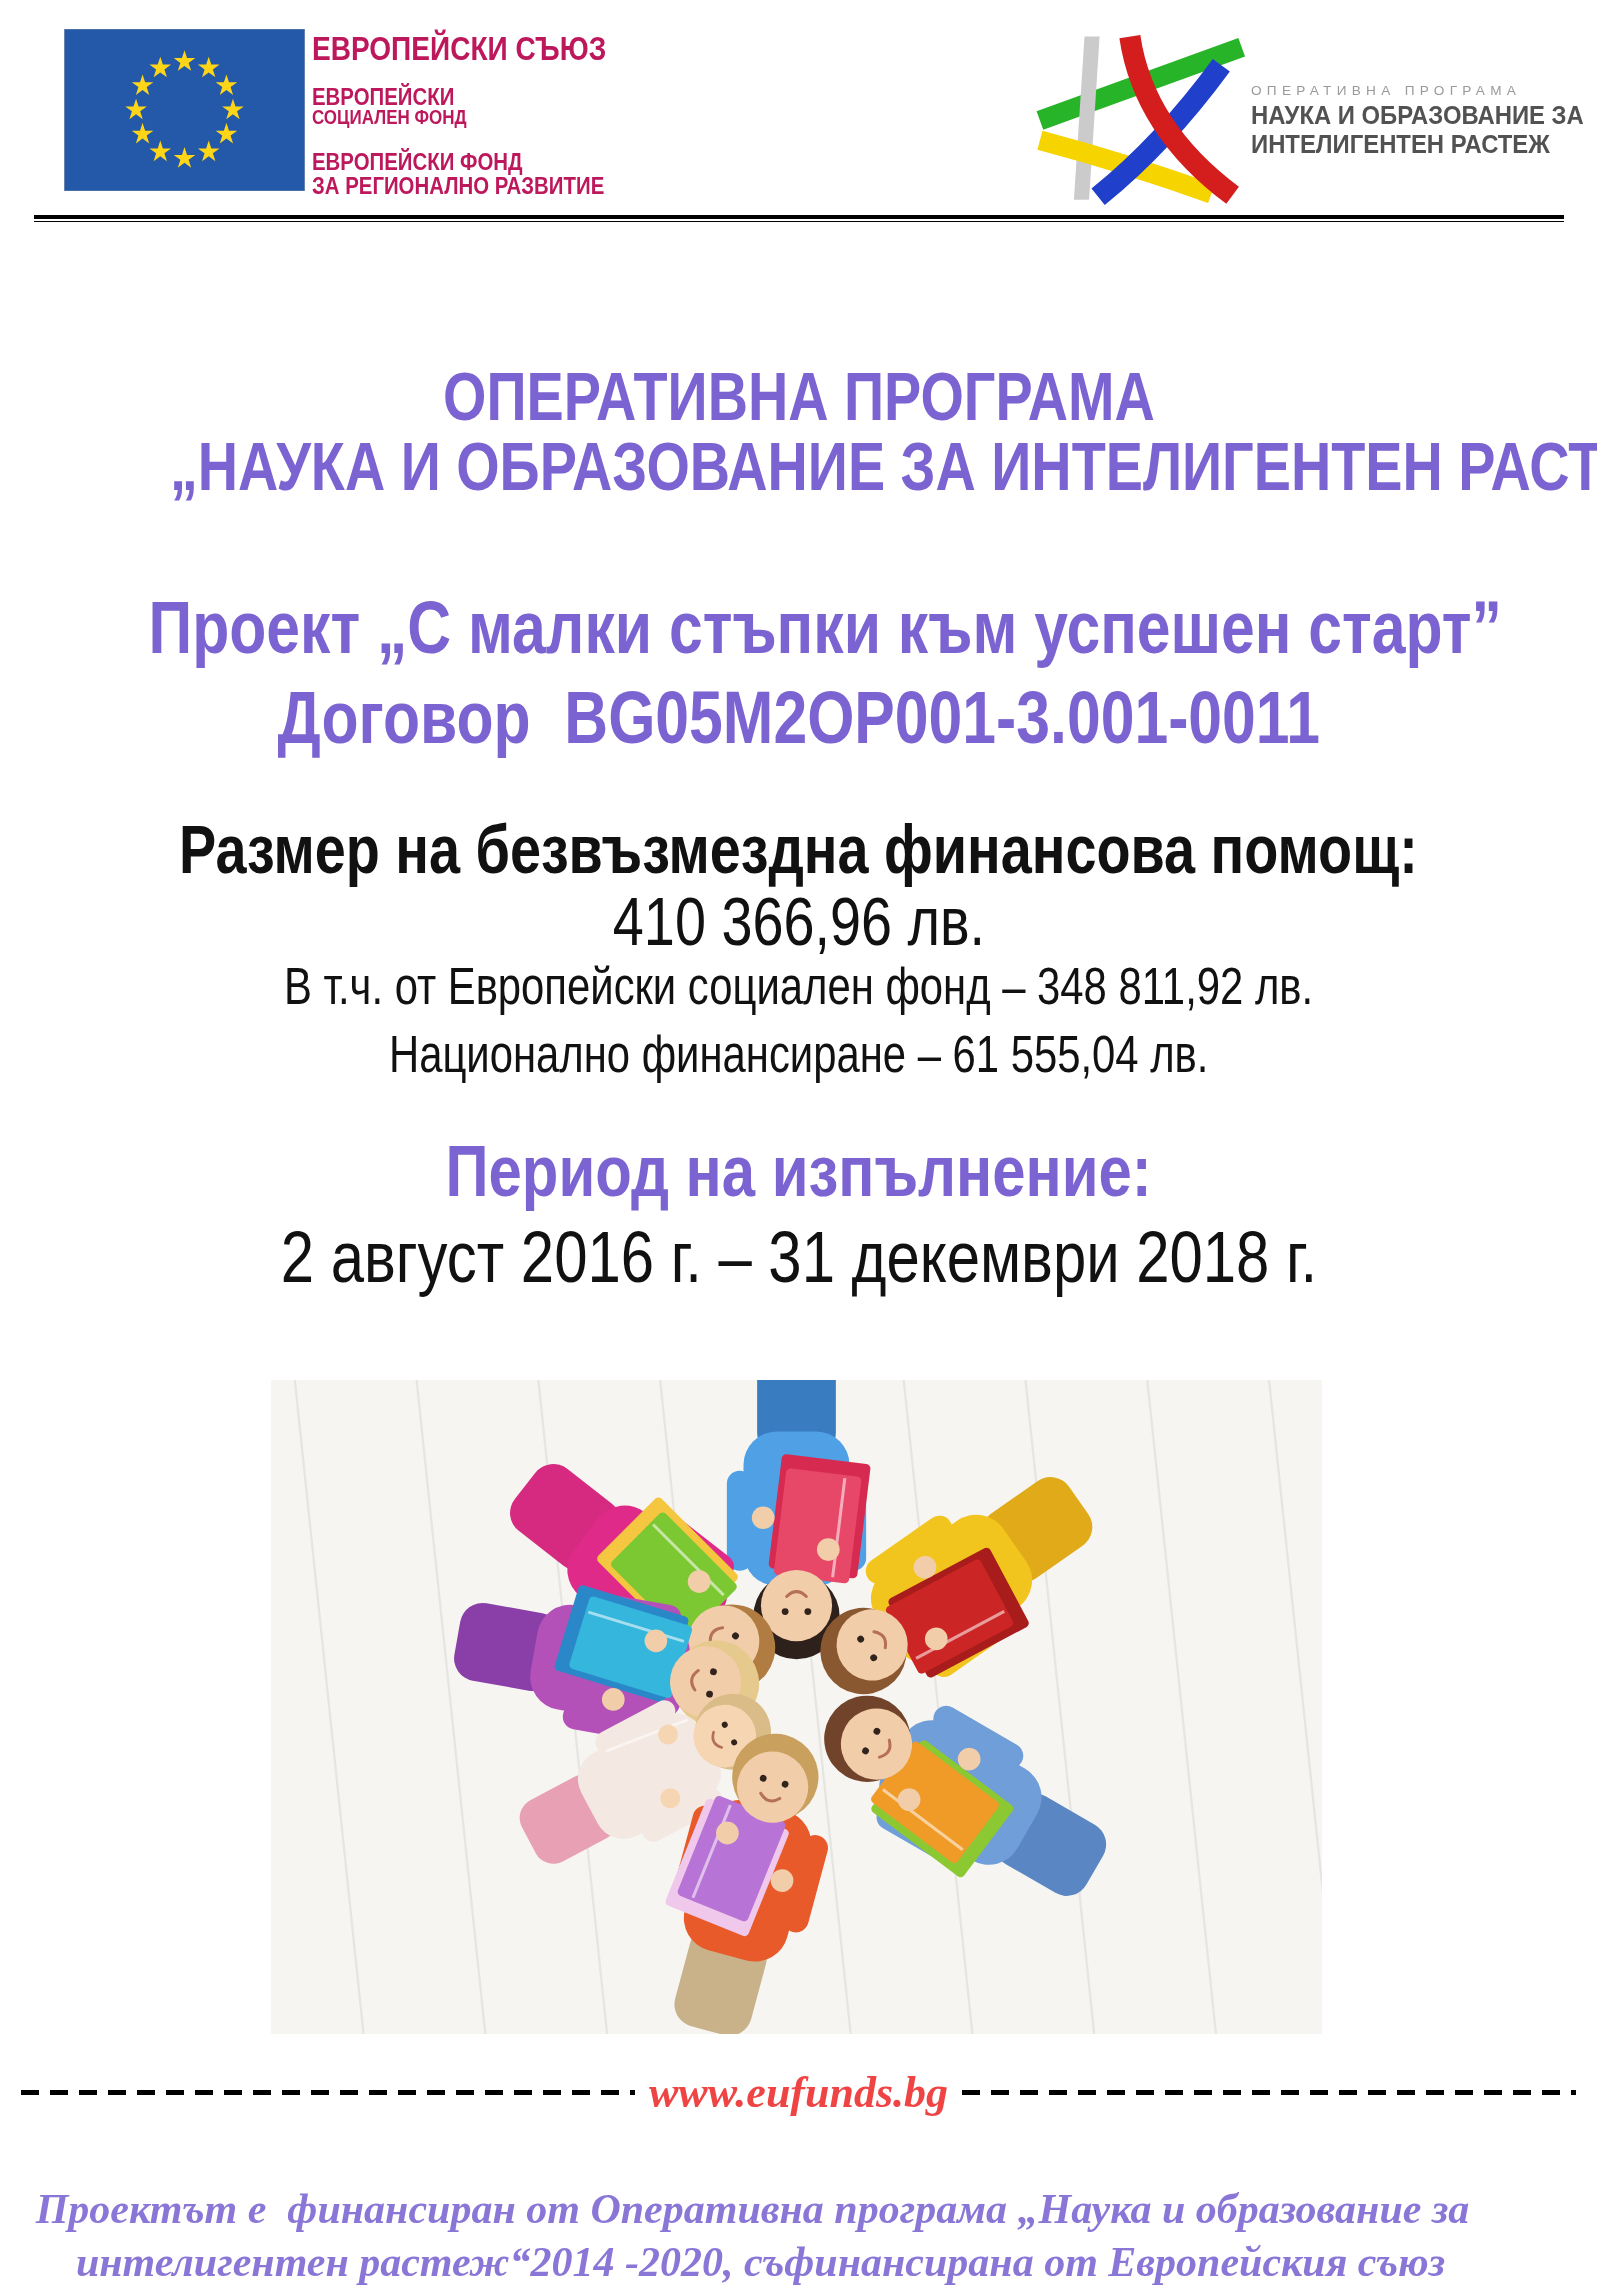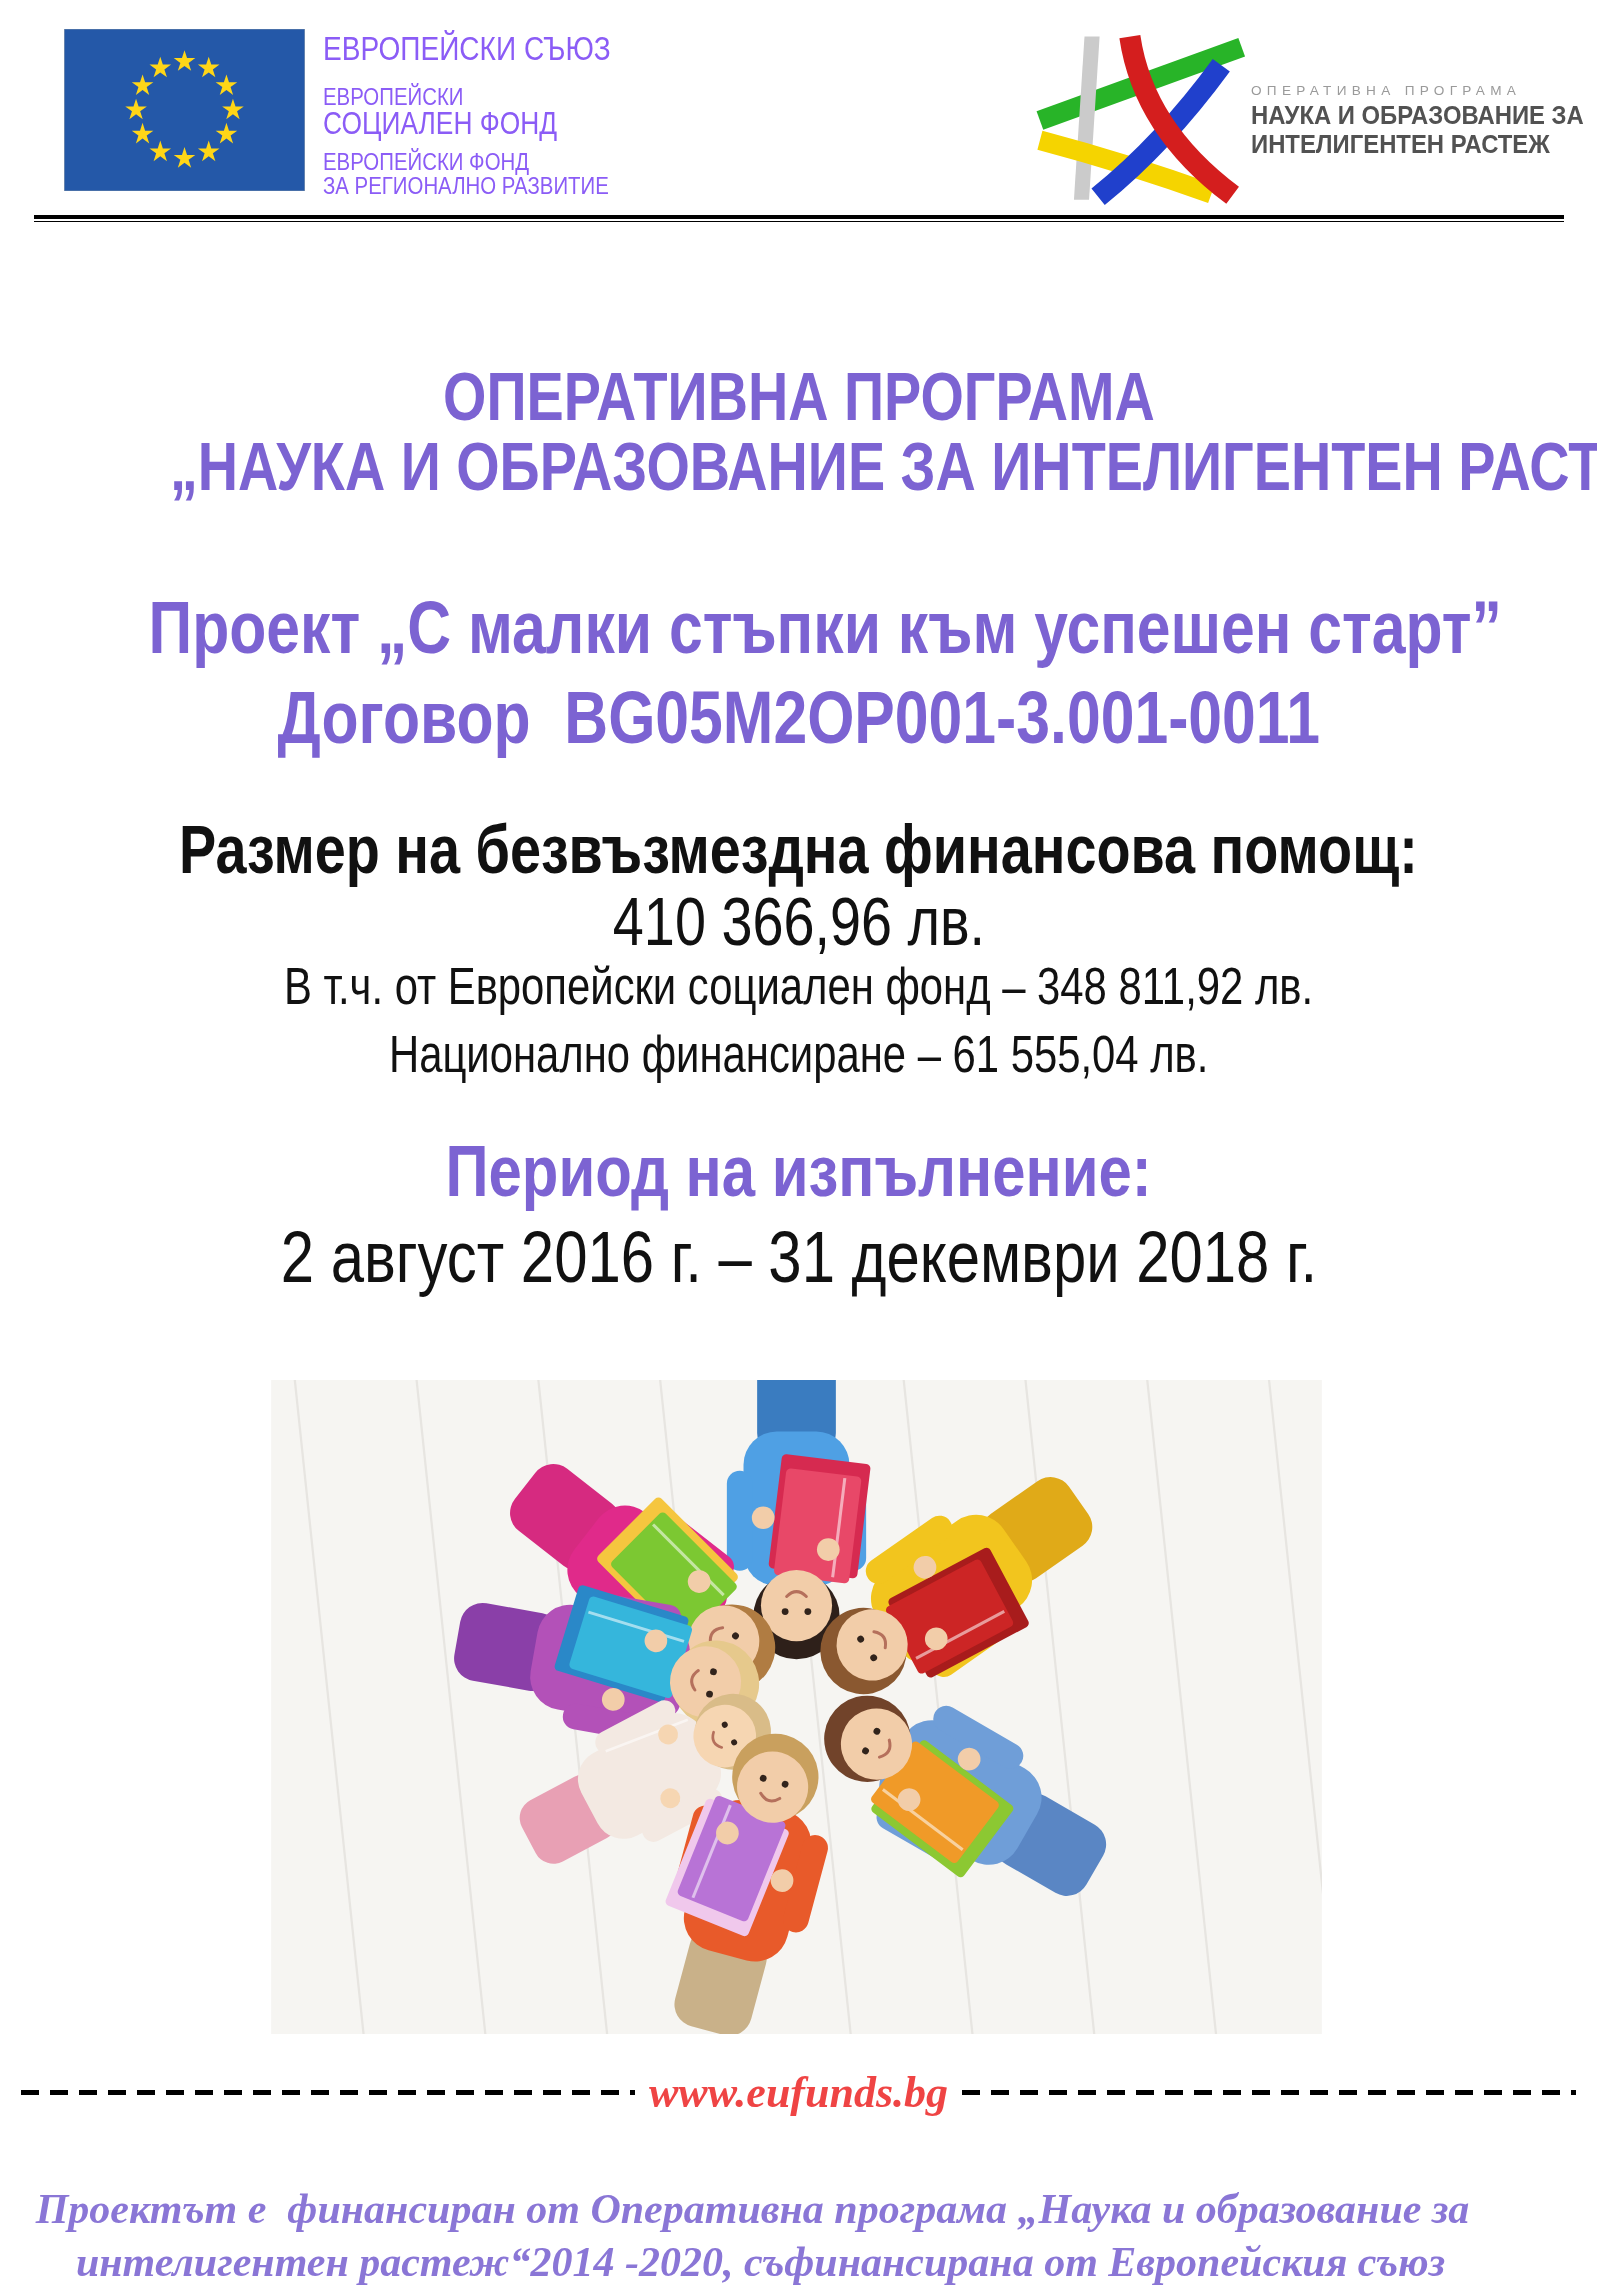--- a/index.html
+++ b/index.html
@@ -10,21 +10,21 @@
   .abs{position:absolute;}
   .line{position:absolute;left:0;width:1597px;text-align:center;line-height:1.06;white-space:nowrap;}
   .cx{display:inline-block;transform:scaleX(0.82);transform-origin:50% 0;white-space:pre;}
   .cxl{display:inline-block;transform:scaleX(0.85);transform-origin:0 0;white-space:pre;}
   .cxo{display:inline-block;transform:scaleX(0.90);transform-origin:0 0;white-space:pre;}
   .purple{color:#7c63d2;}
   .bold{font-weight:bold;}
   .top-rule{position:absolute;left:34px;top:215px;width:1530px;height:2.3px;
     border-top:4.5px solid #000;border-bottom:1.5px solid #000;}
   
-  .eu-text{position:absolute;left:323px;font-weight:normal;color:#8b5cf6;}
+  .eu-text{position:absolute;left:312px;font-weight:bold;color:#be185d;}
   .op-kicker{position:absolute;left:1251px;top:83px;font-size:13.6px;letter-spacing:5.3px;color:#9a9a9a;}
   .op-name{position:absolute;left:1251px;font-size:26.5px;font-weight:bold;color:#525252;}
   
   .sep-row{position:absolute;left:21px;top:2065px;width:1555px;height:55px;
     display:flex;align-items:center;}
   .dash{flex:1;height:5.3px;
     background:repeating-linear-gradient(90deg,#000 0 18px,transparent 18px 29px);}
   .site-link{font-family:"Liberation Serif", serif;font-style:italic;font-weight:bold;
     font-size:44px;color:#ef4444;margin:0 13.6px;white-space:pre;}
   
@@ -68,21 +68,21 @@
     <use href="#st" transform="translate(103.6,75)"></use>
     <use href="#st" transform="translate(127,51.6)"></use>
   </svg>
 
   <div class="eu-text" style="top:30px;font-size:33px;">
     <span class="cxl">ЕВРОПЕЙСКИ СЪЮЗ</span>
   </div>
   <div class="eu-text" style="top:83px;font-size:24px;">
     <span class="cxl">ЕВРОПЕЙСКИ</span>
   </div>
-  <div class="eu-text" style="top:106px;font-size:31px;text-align:center;">
+  <div class="eu-text" style="top:106px;font-size:20px;text-align:center;">
     <span class="cxl">СОЦИАЛЕН ФОНД</span>
   </div>
   <div class="eu-text" style="top:148px;font-size:24px;">
     <span class="cxl">ЕВРОПЕЙСКИ ФОНД</span>
   </div>
   <div class="eu-text" style="top:172px;font-size:24px;">
     <span class="cxl">ЗА РЕГИОНАЛНО РАЗВИТИЕ</span>
   </div>
 
   <svg class="abs" style="left:1036px;top:23px;" width="227" height="198" viewBox="0 0 300 262">

